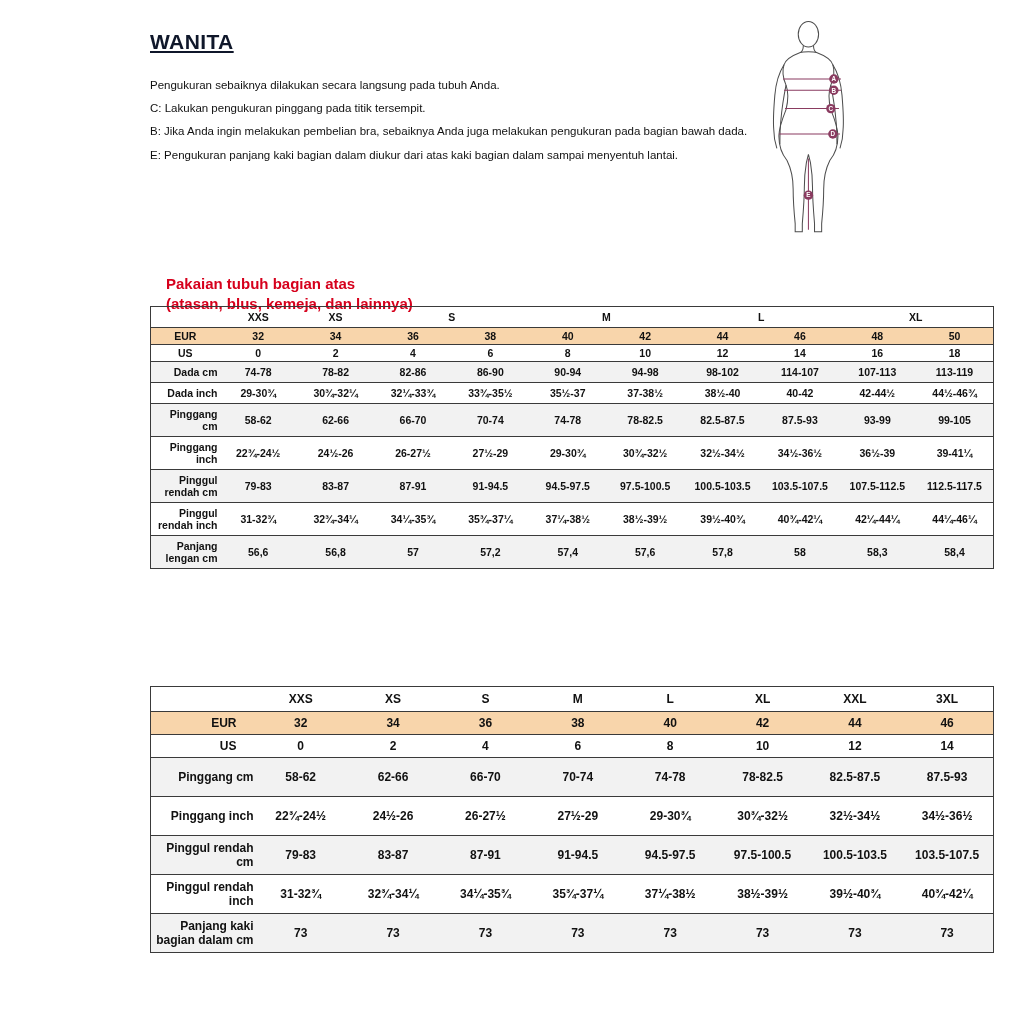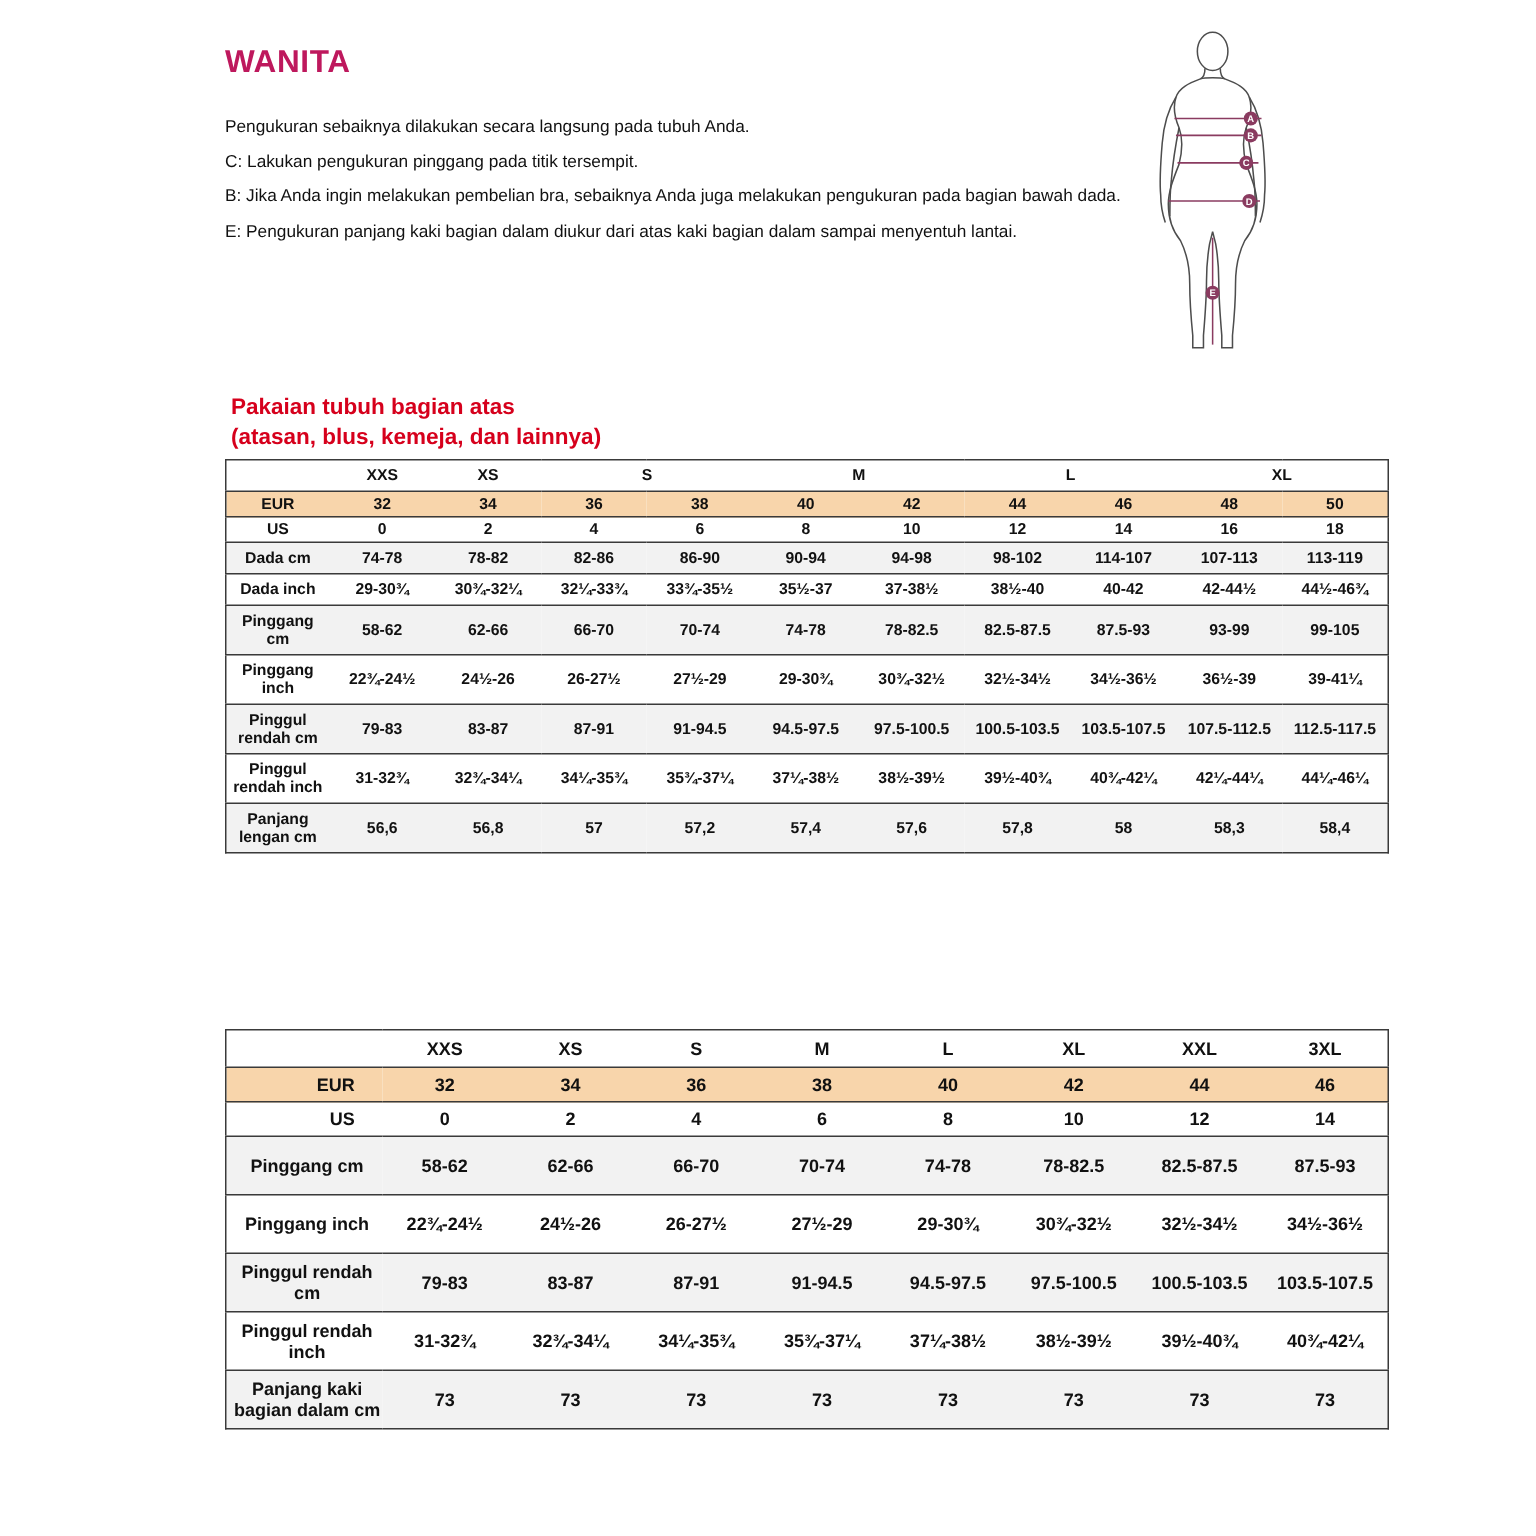--- a/index.html
+++ b/index.html
@@ -2,41 +2,41 @@
 <html style="--heading_red: #d6001c; --eur_highlight: #f8d5ab; --row_shade: #f2f2f2; --table_border: #3a3a3a; --figure_line: #8a3b60; --figure_outline: #4d4d4d;"><head>
 <meta charset="utf-8">
 <style>
   html,body{margin:0;padding:0;background:#fff;}
   .page{
     position:relative;width:1024px;height:1024px;background:#fff;overflow:hidden;
     font-family:"Liberation Sans","DejaVu Sans",sans-serif;color:#1a1a1a;
   }
   .page-title{
     position:absolute;left:150px;top:30px;margin:0;
-    font-size:21px;font-weight:700;letter-spacing:.4px;color:#be185d;
+    font-size:21px;font-weight:700;letter-spacing:.4px;color:#0f172a;text-decoration:underline;
   }
   .intro{position:absolute;left:150px;top:78px;width:600px;}
   .intro p{margin:0 0 8px 0;font-size:11.5px;line-height:1.32;color:#111;}
   .figure-wrap{position:absolute;left:758px;top:20px;width:110px;height:224px;}
-  .section-heading{position:absolute;left:150px;margin:4px;font-weight:700;
+  .section-heading{position:absolute;left:150px;margin:16px;font-weight:700;
     font-size:15px;line-height:1.3;color:var(--heading_red,#d6001c);}
   .section-heading.upper{top:258px;}
   .section-heading.lower{top:638px;}
   .size-table{
-    position:absolute;left:150px;width:776px;border-collapse:collapse;table-layout:fixed;
+    position:absolute;left:150px;width:844px;border-collapse:collapse;table-layout:fixed;
     border:1px solid var(--table_border,#3a3a3a);
   }
   .size-table th,.size-table td{
     border-top:1px solid var(--table_border,#3a3a3a);
     font-weight:700;text-align:center;vertical-align:middle;color:#111;
   }
   .size-table thead th{border-top:none;}
   .size-table tbody tr:first-child{background:var(--eur_highlight,#f8d5ab);}
   .size-table tbody tr:nth-child(odd):not(:first-child){background:var(--row_shade,#f2f2f2);}
-  .size-table tbody th{text-align:center;padding-left:5px;}
+  .size-table tbody th{text-align:right;padding-left:5px;}
   
   .upper-table{top:306px;font-size:10.5px;}
   .upper-table col.label-col{width:69px;}
   .upper-table thead th{padding:4px 2px;}
   .upper-table td,.upper-table tbody th{padding:4px 2px;}
   .upper-table tbody tr:nth-child(-n+2)>*{padding:2px;}
   .upper-table tbody tr:nth-child(-n+2) th{text-align:center;padding-left:2px;}
   
   .lower-table{top:686px;font-size:12px;}
   .lower-table col.label-col{width:104px;}

